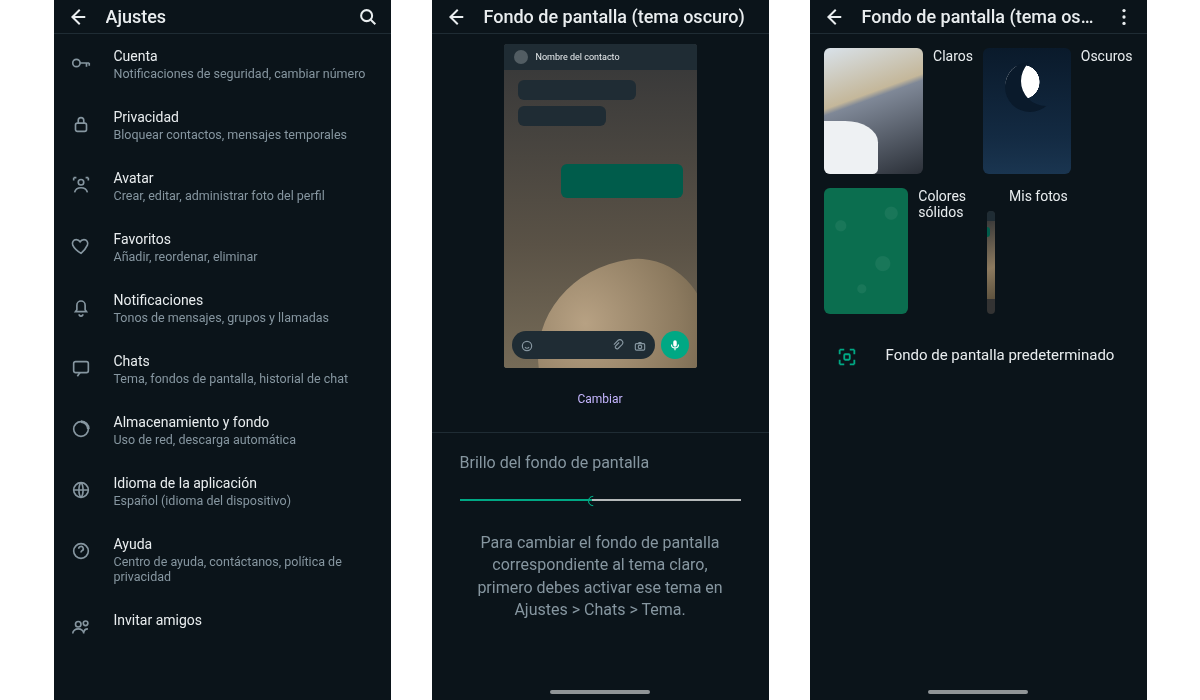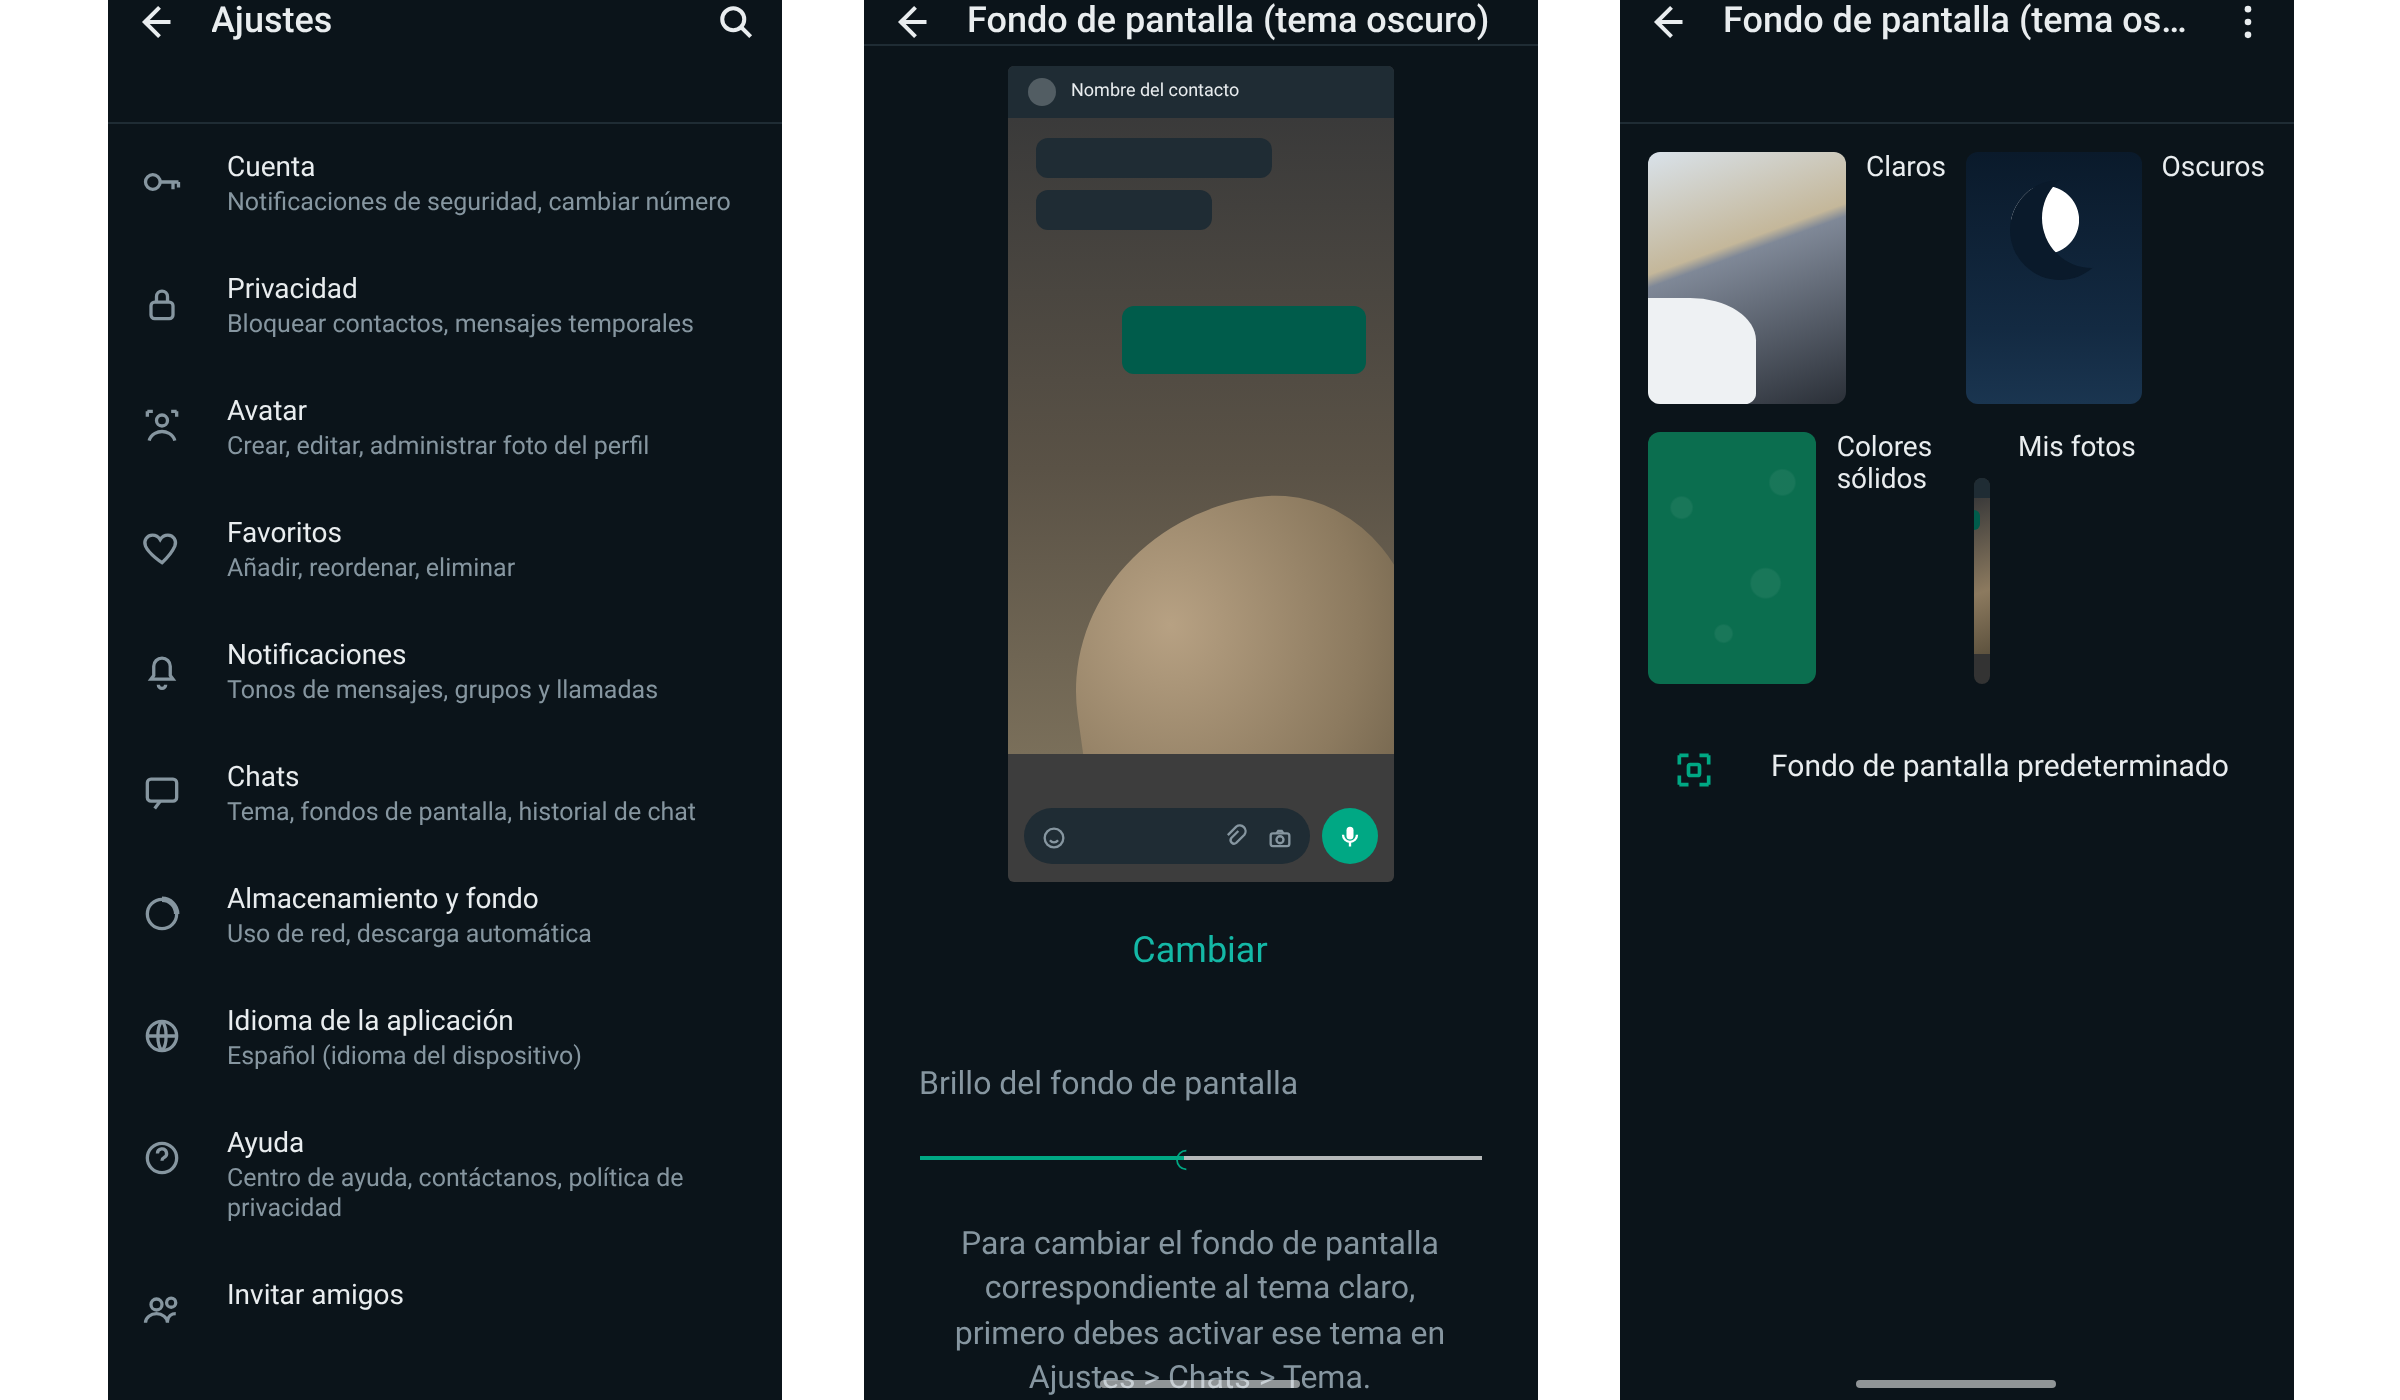--- a/index.html
+++ b/index.html
@@ -17,23 +17,23 @@
     width: 337px;
     height: 700px;
     background: #0b141a;
     color: #e9edef;
     display: flex;
     flex-direction: column;
     overflow: hidden;
     position: relative;
   }
   .topbar {
-    height: 62px;
+    height: 34px;
     display: flex;
-    align-items: flex-start;
+    align-items: center;
     padding: 0 12px;
     gap: 18px;
     border-bottom: 1px solid #1f2c34;
   }
   .topbar .title {
     font-size: 18px;
     font-weight: 500;
     flex: 1;
     white-space: nowrap;
     overflow: hidden;
@@ -72,21 +72,21 @@
 
   
   .wall-preview {
     padding: 10px 72px 0;
   }
   .chat-mock {
     background: #3d3d3d;
     border-radius: 3px;
     overflow: hidden;
     position: relative;
-    height: 408px;
+    height: 324px;
     width: 100%;
   }
   .chat-mock-header {
     background: #1f2c34;
     padding: 6px 10px;
     display: flex;
     align-items: center;
     gap: 8px;
     position: relative;
     z-index: 2;
@@ -146,22 +146,22 @@
   .chat-input .mini-icon svg { width:14px; height:14px; }
   .chat-input .spacer { flex:1; }
   .chat-input .mic {
     width: 28px; height: 28px; border-radius: 50%; background: #00a884;
     display:flex;align-items:center;justify-content:center; margin-left:6px; color:#fff;
   }
   .chat-input .mic svg { width:14px;height:14px; }
 
   .change-btn {
     text-align: center;
-    color: #14b8a6;
-    font-size: 18px;
+    color: #c4b5fd;
+    font-size: 12px;
     padding: 24px 0 26px;
   }
   .divider { height: 1px; background: #1f2c34; }
   .brightness {
     padding: 20px 28px 0;
   }
   .brightness-label {
     color: #8696a0; font-size: 16px; margin-bottom: 18px;
   }
   .slider {

